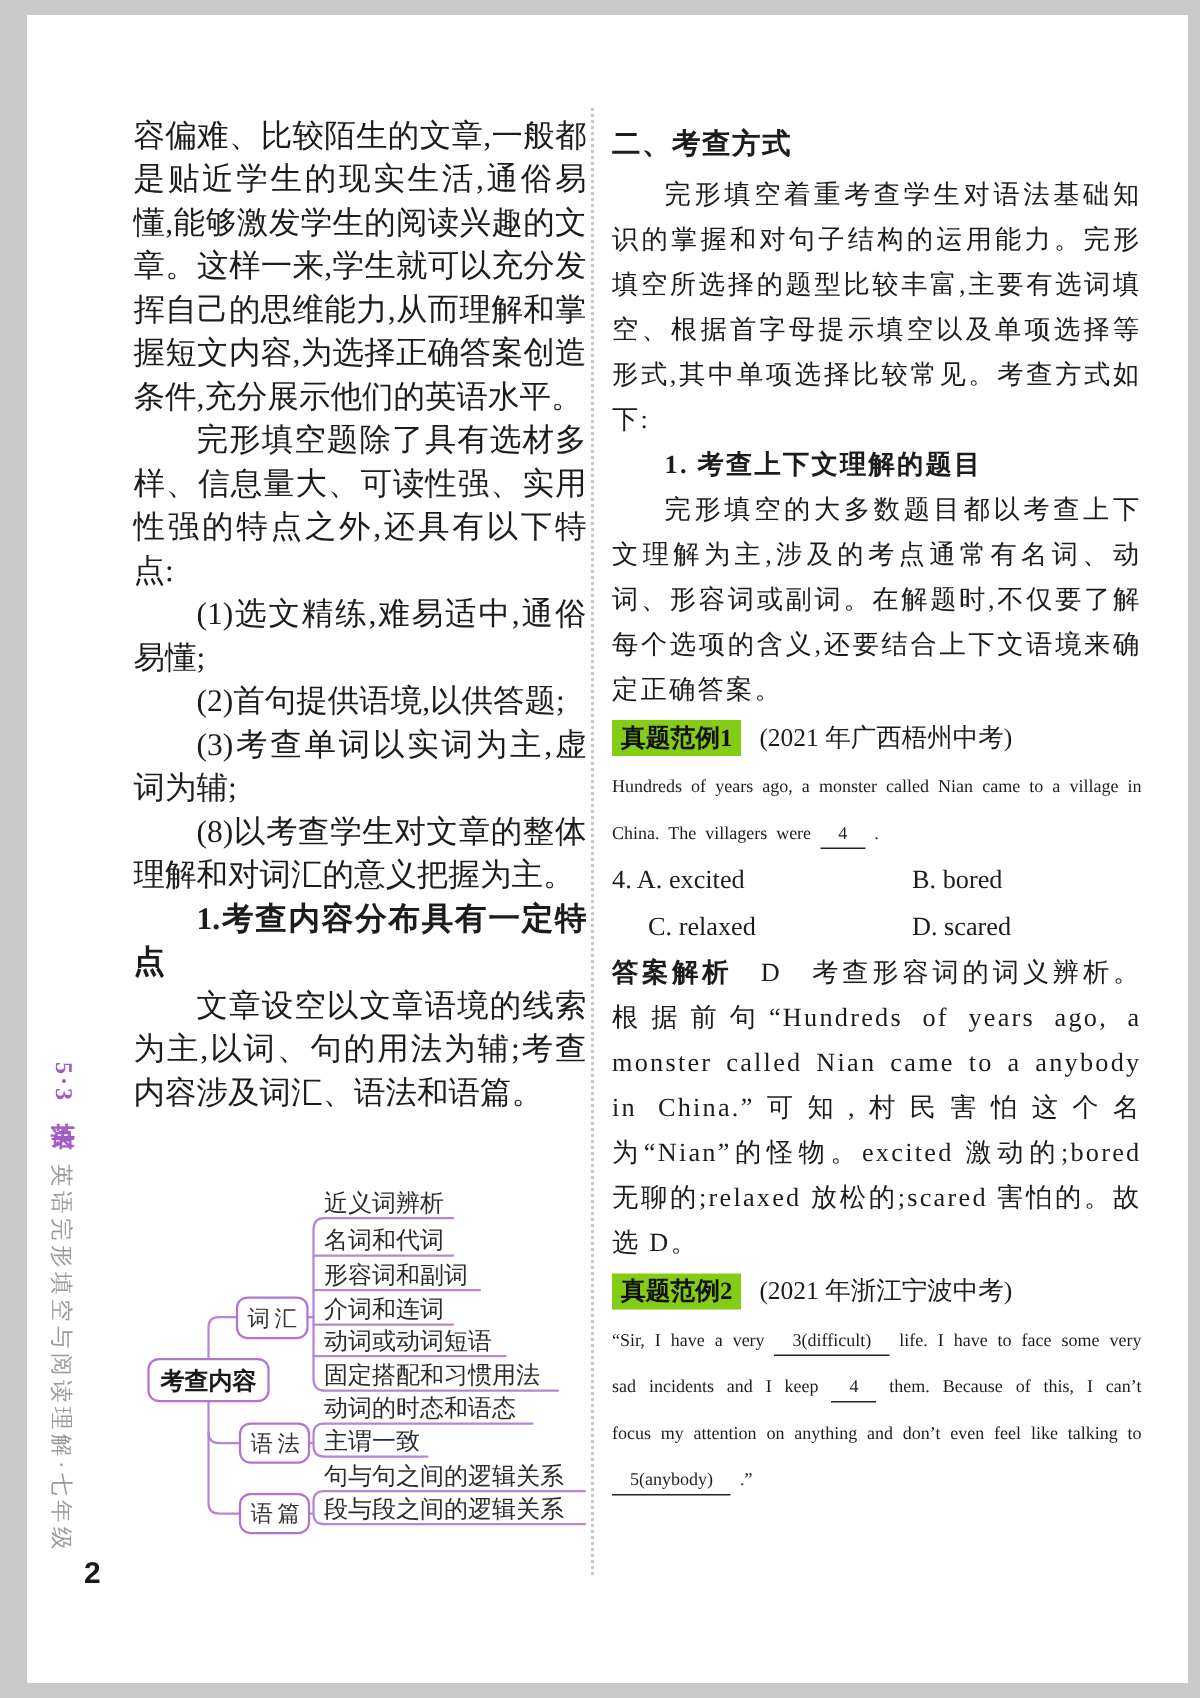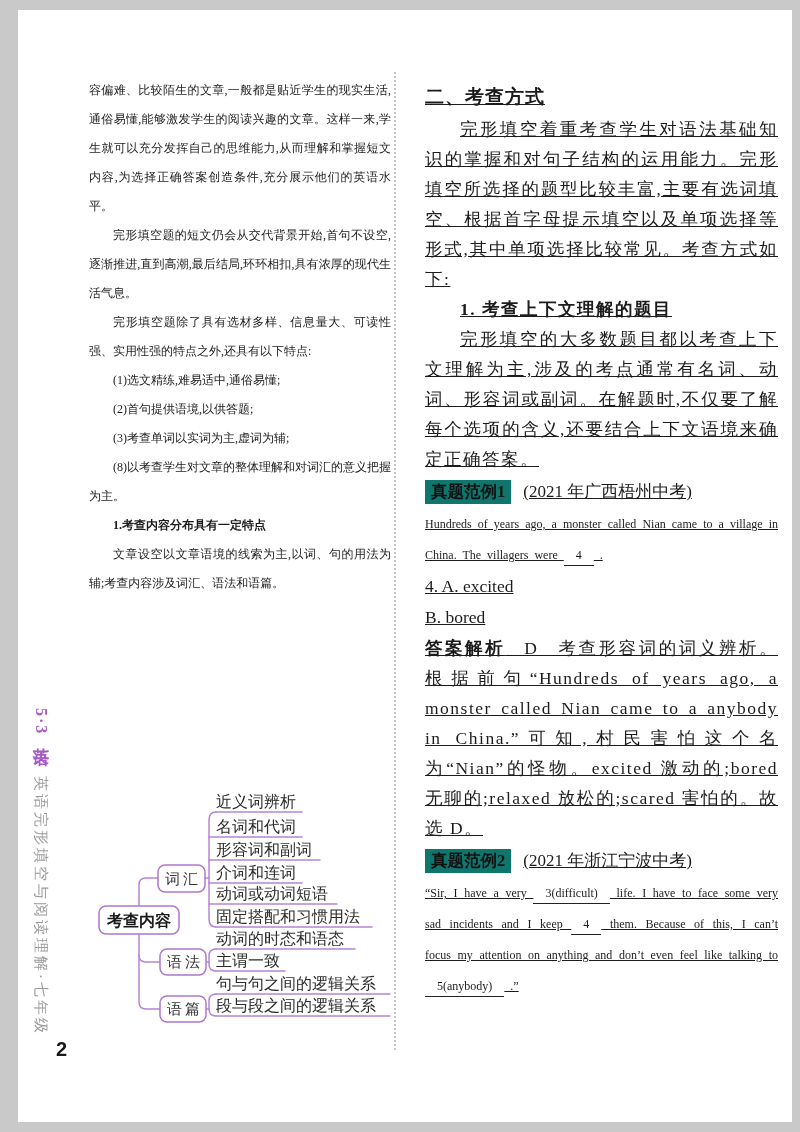--- a/index.html
+++ b/index.html
@@ -27,43 +27,43 @@
     position:absolute;left:38px;top:1028px;
     font-family:"Liberation Sans","DejaVu Sans",sans-serif;
     font-size:20px;font-weight:bold;color:#1a1a1a;
   }
   .divider{
     position:absolute;left:376px;top:62px;height:978px;width:0;
     border-left:2px dotted #c6c6c6;
   }
   .col{position:absolute;color:#1c1c1c;}
   .col-left{left:71px;top:66px;width:302px;}
-  .col-right{left:407px;top:70px;width:353px;text-decoration:underline;}
+  .col-right{left:390px;top:70px;width:353px;}
   .para{margin:0;}
   .cjk{
-    font-size:12px;line-height:29px;text-align:justify;
+    font-size:21px;line-height:29px;text-align:justify;
   }
   .col-right .cjk{font-size:17.5px;line-height:30px;letter-spacing:1.5px;}
   .indent{text-indent:2em;}
   .bold{font-weight:bold;}
   .sec-head{
     font-size:19px;font-weight:bold;line-height:34px;letter-spacing:1px;
   }
   .eng{
     font-size:12px;line-height:31px;text-align:justify;word-spacing:3px;
   }
   .example{
     line-height:33px;font-size:17px;margin:1px 0;white-space:nowrap;
   }
   .badge{
-    display:inline-block;background:#0f766e;color:#111;
+    display:inline-block;background:#84cc16;color:#111;
     font-weight:bold;font-size:16.5px;line-height:24px;
     padding:0 6px;margin-right:12px;
   }
-  .opt-row{display:flex;line-height:31px;font-size:17.5px;flex-direction:column;}
+  .opt-row{display:flex;line-height:31px;font-size:17.5px;}
   .opt-cell{display:block;}
   .opt-cell:first-child{width:200px;}
   .opt-indent .opt-cell:first-child{padding-left:24px;box-sizing:border-box;}
   .blank{
     display:inline-block;border-bottom:1.5px solid #222;
     padding:0 12px;line-height:20px;
   }
   .run-bold{font-weight:bold;}
   
   .mindmap{position:absolute;left:67px;top:770px;}
@@ -80,39 +80,42 @@
 <div class="page">
 
   <div class="spine-brand">5·3英语</div>
   <div class="spine-series">英语完形填空与阅读理解·七年级</div>
   <div class="page-number">2</div>
 
   <div class="divider"></div>
 
   <div class="col col-left" id="col-left">
       <div class="para cjk">容偏难、比较陌生的文章,一般都是贴近学生的现实生活,通俗易懂,能够激发学生的阅读兴趣的文章。这样一来,学生就可以充分发挥自己的思维能力,从而理解和掌握短文内容,为选择正确答案创造条件,充分展示他们的英语水平。</div>
-      <div class="para cjk indent">完形填空题的短文仍会从交代背景开始,首句不设空,逐渐推进,直到高潮,最后结局,环环相扣,具有浓厚的现代生活气息。</div>
       <div class="para cjk indent">完形填空题除了具有选材多样、信息量大、可读性强、实用性强的特点之外,还具有以下特点:</div>
       <div class="para cjk indent">(1)选文精练,难易适中,通俗易懂;</div>
       <div class="para cjk indent">(2)首句提供语境,以供答题;</div>
       <div class="para cjk indent">(3)考查单词以实词为主,虚词为辅;</div>
       <div class="para cjk indent">(8)以考查学生对文章的整体理解和对词汇的意义把握为主。</div>
       <div class="para cjk bold indent">1.考查内容分布具有一定特点</div>
       <div class="para cjk indent">文章设空以文章语境的线索为主,以词、句的用法为辅;考查内容涉及词汇、语法和语篇。</div>
     </div>
   <div class="col col-right" id="col-right">
       <div class="para sec-head">二、考查方式</div>
       <div class="para cjk indent">完形填空着重考查学生对语法基础知识的掌握和对句子结构的运用能力。完形填空所选择的题型比较丰富,主要有选词填空、根据首字母提示填空以及单项选择等形式,其中单项选择比较常见。考查方式如下:</div>
       <div class="para cjk bold indent">1. 考查上下文理解的题目</div>
       <div class="para cjk indent">完形填空的大多数题目都以考查上下文理解为主,涉及的考点通常有名词、动词、形容词或副词。在解题时,不仅要了解每个选项的含义,还要结合上下文语境来确定正确答案。</div>
       <div class="para example"><span class="badge">真题范例1</span><span>(2021 年广西梧州中考)</span></div>
       <div class="para eng"><span>Hundreds of years ago, a monster called Nian came to a village in China. The villagers were </span><span class="blank">4</span><span> .</span></div>
       <div class="opt-row">
         <span class="opt-cell">4. A. excited</span>
         <span class="opt-cell">B. bored</span>
+      </div>
+      <div class="opt-row opt-indent">
+        <span class="opt-cell">C. relaxed</span>
+        <span class="opt-cell">D. scared</span>
       </div>
       <div class="para cjk"><span class="run-bold">答案解析</span><span> D 考查形容词的词义辨析。根据前句“Hundreds of years ago, a monster called Nian came to a anybody in China.”可知,村民害怕这个名为“Nian”的怪物。excited 激动的;bored 无聊的;relaxed 放松的;scared 害怕的。故选 D。</span></div>
       <div class="para example"><span class="badge">真题范例2</span><span>(2021 年浙江宁波中考)</span></div>
       <div class="para eng"><span>“Sir, I have a very </span><span class="blank">3(difficult)</span><span> life. I have to face some very sad incidents and I keep </span><span class="blank">4</span><span> them. Because of this, I can’t focus my attention on anything and don’t even feel like talking to </span><span class="blank">5(anybody)</span><span> .”</span></div>
     </div>
 
   <svg class="mindmap" width="320" height="250" viewBox="0 0 320 250">
 
     <path class="mm-line" d="M 73,98 H 61 Q 54,98 54,105 V 126"></path>
     <path class="mm-line" d="M 54,154 V 222 Q 54,229 61,229 H 75"></path>

